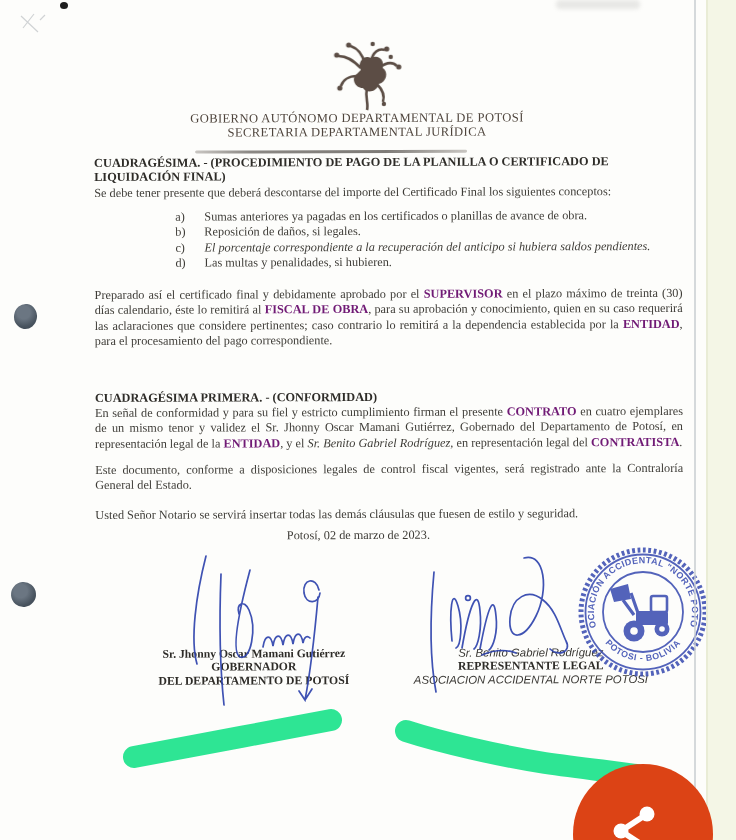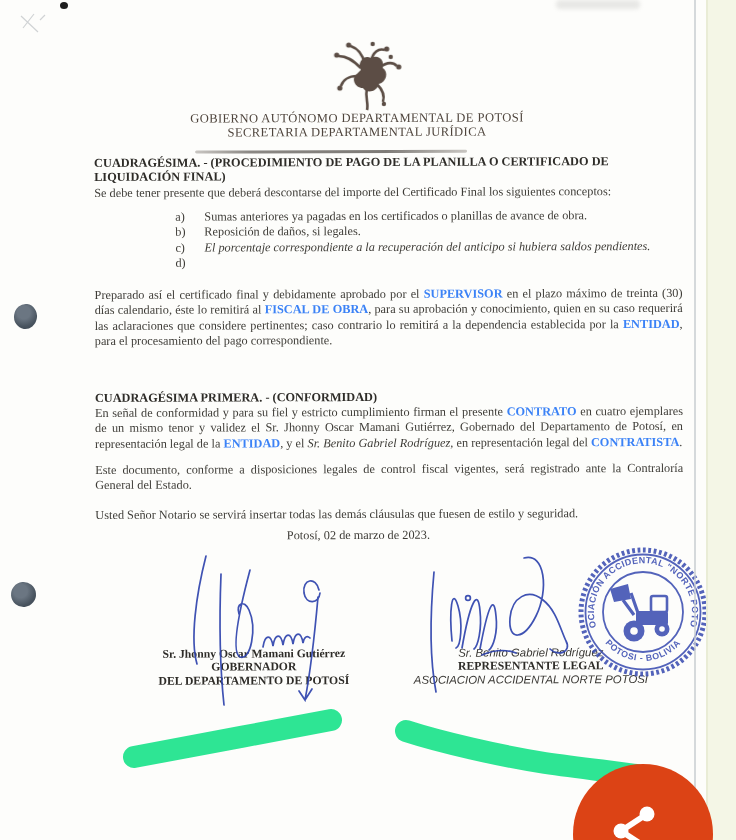--- a/index.html
+++ b/index.html
@@ -23,21 +23,21 @@
   #content { position:absolute; left:0; top:0; width:736px; height:840px; color:#3e3c37; transform:rotate(-0.2deg); }
   .hdr { position:absolute; left:0; width:716px; text-align:center; color:#4e443c; font-size:12.6px; letter-spacing:.4px; }
   .hdr.l1 { top:111px; }
   .hdr.l2 { top:124.5px; }
   .hdr-rule { position:absolute; left:196px; top:150px; width:272px; height:3px;
               background:linear-gradient(90deg,#c9c6c2,#8b8884 20%,#7d7a76 70%,#c9c6c2); border-radius:2px; }
   .crest { position:absolute; left:326px; top:40px; }
 
   .blk { position:absolute; left:95px; width:588px; font-size:12.3px; line-height:15.4px; }
   .just { text-align:justify; }
-  .b, b { font-weight:bold; color:#3b82f6; }
+  .b, b { font-weight:bold; color:#701a75; }
   .i { font-style:italic; }
   h3.clause { font-size:12.3px; line-height:13.8px; font-weight:bold; color:#2e2c28; }
   .h40 { top:156px; }
   .intro { top:185px; }
   .list { top:209px; left:176px; width:500px; }
   .list .row { display:flex; line-height:15.3px; }
   .list .lbl { width:29px; flex:none; }
   .p1 { top:287px; }
   .h41 { top:391px; }
   .p2 { top:405px; }
@@ -122,20 +122,21 @@
       <div class="row">
         <span class="lbl">b)</span>
         <span>Reposición de daños, si legales.</span>
       </div>
       <div class="row">
         <span class="lbl">c)</span>
         <span class="i">El porcentaje correspondiente a la recuperación del anticipo si hubiera saldos pendientes.</span>
       </div>
       <div class="row">
         <span class="lbl">d)</span>
+        <span>Las multas y penalidades, si hubieren.</span>
       </div>
     </div>
 
     <p class="blk just p1"><span>Preparado así el certificado final y debidamente aprobado por el </span><span class="b">SUPERVISOR</span><span> en el plazo máximo de treinta (30) días calendario, éste lo remitirá al </span><span class="b">FISCAL DE OBRA</span><span>, para su aprobación y conocimiento, quien en su caso requerirá las aclaraciones que considere pertinentes; caso contrario lo remitirá a la dependencia establecida por la </span><span class="b">ENTIDAD</span><span>, para el procesamiento del pago correspondiente.</span></p>
 
     <h3 class="blk clause h41">CUADRAGÉSIMA PRIMERA. - (CONFORMIDAD)</h3>
     <p class="blk just p2"><span>En señal de conformidad y para su fiel y estricto cumplimiento firman el presente </span><span class="b">CONTRATO</span><span> en cuatro ejemplares de un mismo tenor y validez el Sr. Jhonny Oscar Mamani Gutiérrez, Gobernado del Departamento de Potosí, en representación legal de la </span><span class="b">ENTIDAD</span><span>, y el </span><span class="i">Sr. Benito Gabriel Rodríguez</span><span>, en representación legal del </span><span class="b">CONTRATISTA</span><span>.</span></p>
     <p class="blk just p3">Este documento, conforme a disposiciones legales de control fiscal vigentes, será registrado ante la Contraloría General del Estado.</p>
     <p class="blk p4">Usted Señor Notario se servirá insertar todas las demás cláusulas que fuesen de estilo y seguridad.</p>
 

